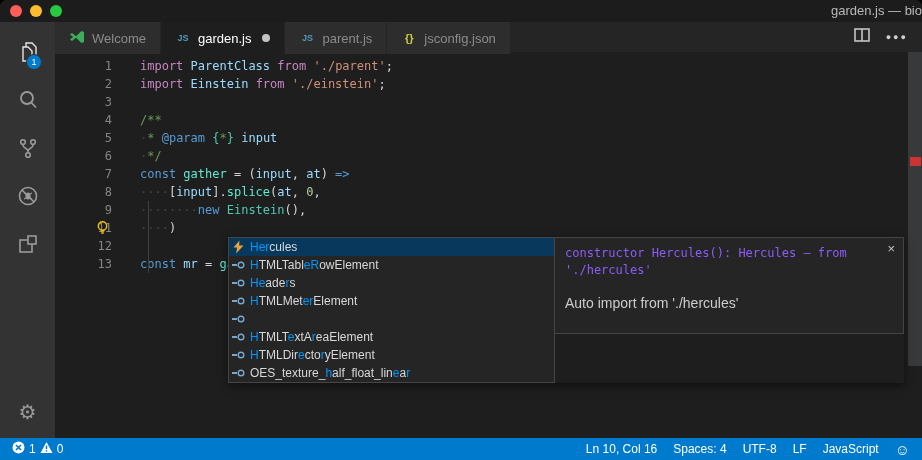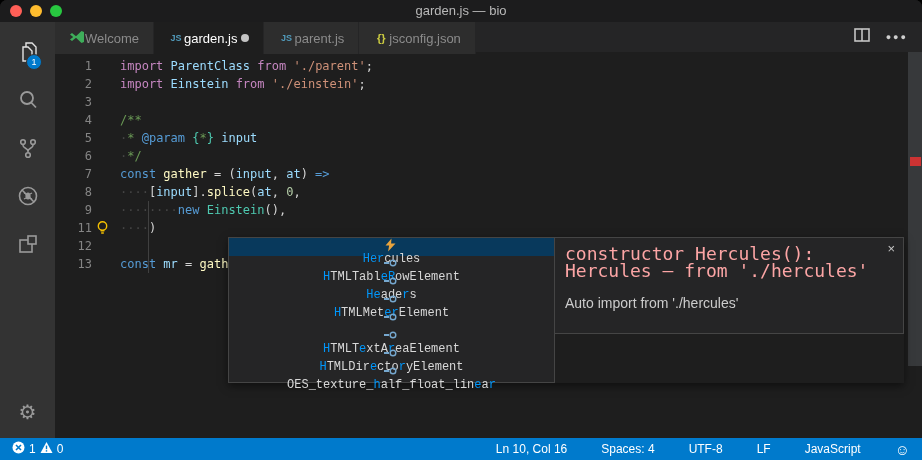--- a/index.html
+++ b/index.html
@@ -1,64 +1,64 @@
 <!DOCTYPE html>
 <html><head>
 <meta charset="utf-8">
 <style>
   html,body{margin:0;padding:0;background:#000;}
   .window{position:relative;width:922px;height:460px;background:#1e1e1e;border-radius:7px 7px 0 0;overflow:hidden;font-family:"Liberation Sans",sans-serif;}
   
-  .titlebar{position:absolute;left:0;top:0;right:0;height:22px;background:#1c1c1d;text-align:center;line-height:22px;font-size:13px;color:#b9b9b9;}
+  .titlebar{position:absolute;left:0;top:0;right:0;height:22px;background:#1c1c1d;text-align:right;line-height:22px;font-size:13px;color:#b9b9b9;}
   .lights{position:absolute;left:10px;top:5px;display:flex;gap:8px;}
   .light{width:12px;height:12px;border-radius:50%;}
   
   .activitybar{position:absolute;left:0;top:22px;bottom:22px;width:55px;background:#333333;}
   .ab-item{position:relative;height:48px;display:flex;align-items:center;justify-content:center;}
   .ab-item:first-child{margin-top:8px;}
   .badge{position:absolute;left:26px;top:24px;min-width:14px;height:14px;border-radius:8px;background:#007acc;color:#fff;font-size:9px;line-height:14px;text-align:center;border:1px solid #333;}
   .ab-settings{position:absolute;bottom:14px;left:0;width:55px;text-align:center;color:#9a9a9a;font-size:20px;}
   
   .tabbar{position:absolute;left:55px;top:22px;right:0;height:30px;background:#252526;display:flex;align-items:stretch;}
-  .tab{display:flex;align-items:center;padding:16px 14px;background:#2d2d2d;color:#8b8b8b;font-size:13px;border-right:1px solid #252526;cursor:default;}
+  .tab{display:flex;align-items:center;gap:7px;padding:16px 14px;background:#2d2d2d;color:#8b8b8b;font-size:13px;border-right:1px solid #252526;cursor:default;}
   .tab.active{background:#1e1e1e;color:#ffffff;}
   .tab .ficon{width:16px;text-align:center;font-weight:bold;font-size:9px;}
   .ficon.js{color:#519aba;}
   .ficon.json{color:#cbcb41;font-size:11px;}
   .mod-dot{width:8px;height:8px;border-radius:50%;background:#c4c4c4;margin-left:4px;}
   .tab-actions{margin-left:auto;display:flex;align-items:center;gap:16px;padding-right:14px;color:#c5c5c5;}
   .ellipsis{font-size:9px;letter-spacing:2px;color:#cfcfcf;}
   
   .code{position:absolute;left:55px;top:52px;right:0;bottom:22px;font-family:"DejaVu Sans Mono",monospace;font-size:12px;padding-top:5px;}
-  .cl{height:18px;line-height:18px;white-space:pre;}
+  .cl{height:18px;line-height:18px;white-space:pre;padding-left:20px;}
   .ln{display:inline-block;width:37px;text-align:right;color:#858585;margin-right:28px;}
   .tok-ctrl{color:#C586C0}.tok-kw{color:#569CD6}.tok-var{color:#9CDCFE}.tok-str{color:#CE9178}
-  .tok-num{color:#B5CEA8}.tok-fn{color:#fef9c3}.tok-cls{color:#4EC9B0}.tok-cmt{color:#6A9955}
+  .tok-num{color:#B5CEA8}.tok-fn{color:#5eead4}.tok-cls{color:#4EC9B0}.tok-cmt{color:#6A9955}
   .tok-pun{color:#D4D4D4}.tok-ws{color:#454545}
   .tok-sq{color:#4EC9B0;text-decoration:underline wavy #f14c4c 1px;text-underline-offset:3px;}
   .indent-guide{position:absolute;left:93px;top:149px;width:1px;height:72px;background:#404040;}
   .bulb{position:absolute;left:40px;top:168px;}
   
   .scrollbar{position:absolute;right:0;top:52px;width:14px;height:314px;background:#37393b;}
   .ruler-error{position:absolute;right:1px;top:157px;width:11px;height:9px;background:#cc3333;}
   
   .suggest{position:absolute;left:228px;top:237px;display:flex;align-items:flex-start;z-index:5;box-shadow:0 3px 8px rgba(0,0,0,.5);}
   .sg-list{width:327px;background:#252526;border:1px solid #454545;box-sizing:border-box;}
-  .sg-row{height:18px;display:flex;align-items:center;font-family:Liberation Mono, monospace;font-size:12px;color:#d8d8d8;white-space:pre;flex-direction:column;}
+  .sg-row{height:18px;display:flex;align-items:center;font-family:Liberation Sans, sans-serif;font-size:12px;color:#d8d8d8;white-space:pre;}
   .sg-row.sel{background:#08395c;}
   .sg-icon{width:15px;height:14px;margin:0 4px 0 2px;flex:none;}
   .hl{color:#0097fb;}
   .sg-doc{width:350px;height:97px;background:#252526;border:1px solid #454545;box-sizing:border-box;margin-left:-1px;padding:7px 24px 7px 10px;position:relative;}
-  .sg-sig{font-family:"DejaVu Sans Mono",monospace;font-size:18px;line-height:17px;color:#fca5a5;}
+  .sg-sig{font-family:"DejaVu Sans Mono",monospace;font-size:12px;line-height:17px;color:#8b5cf6;}
   .sg-detail{font-size:14px;color:#cccccc;margin-top:16px;}
   .sg-close{position:absolute;top:3px;right:8px;color:#c5c5c5;font-size:13px;cursor:default;}
   
   .statusbar{position:absolute;left:0;right:0;bottom:0;height:22px;background:#007acc;color:#fff;font-size:12px;display:flex;align-items:center;padding:0 12px;box-sizing:border-box;}
   .sb-left{display:flex;align-items:center;gap:4px;}
-  .sb-right{margin-left:auto;display:flex;align-items:flex-start;gap:34px;}
+  .sb-right{margin-left:auto;display:flex;align-items:flex-start;gap:16px;}
   .sb-item{display:flex;align-items:center;gap:4px;}
   .smiley{font-size:15px;line-height:1;}
 </style>
 </head>
 <body>
 
 <div class="window">
 
   <div class="titlebar">
     <div class="lights">

